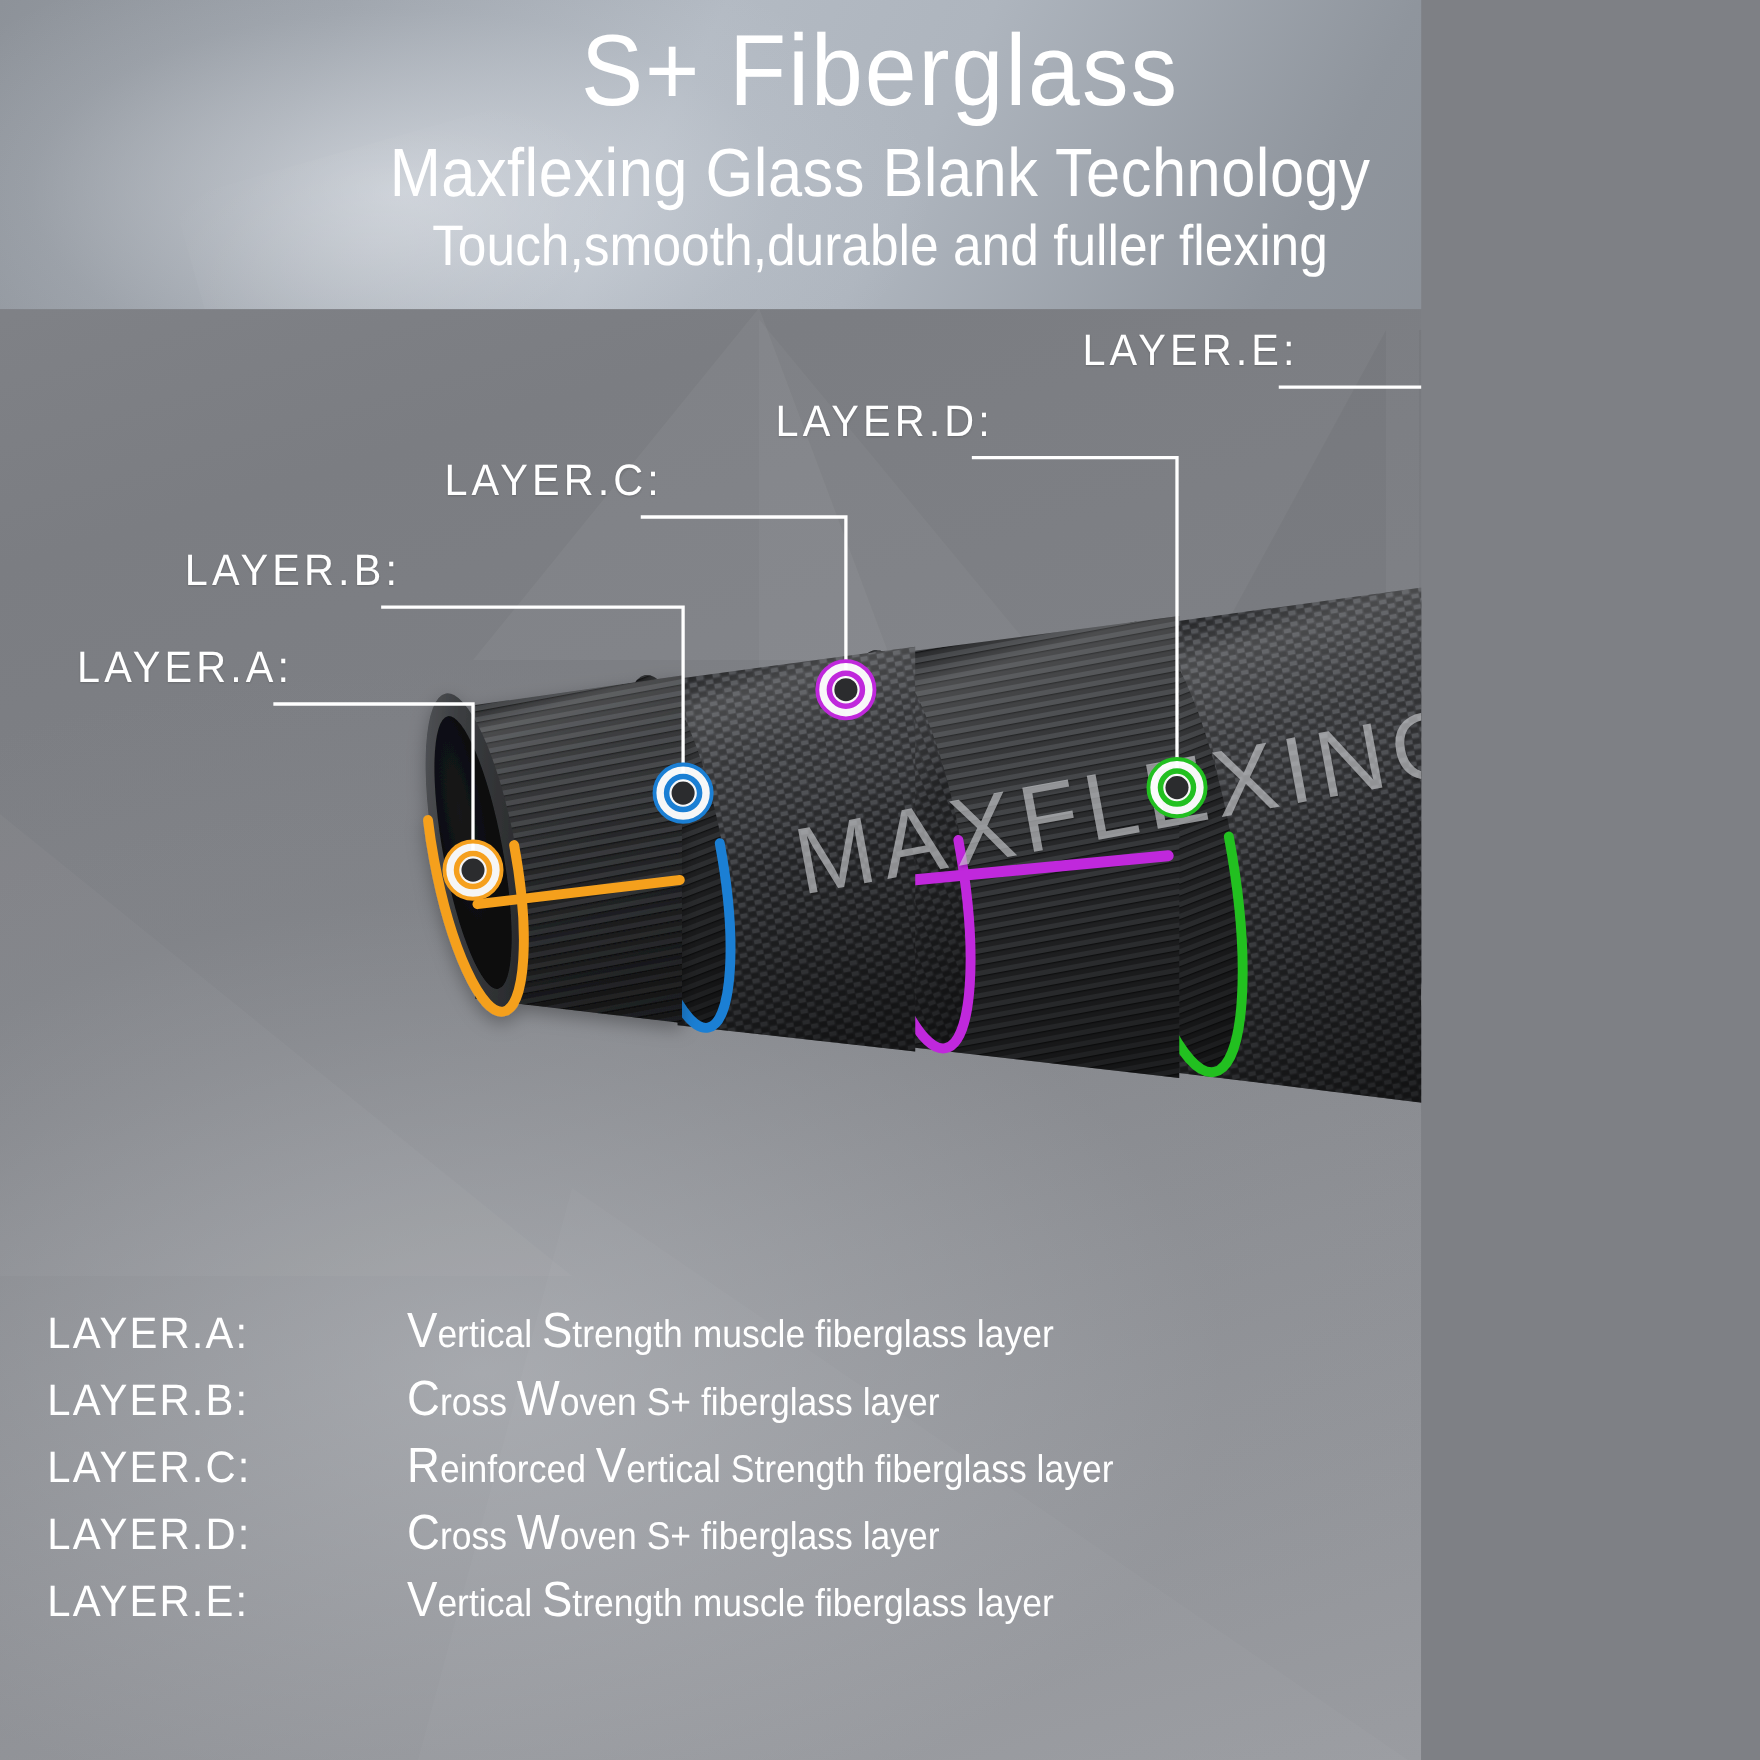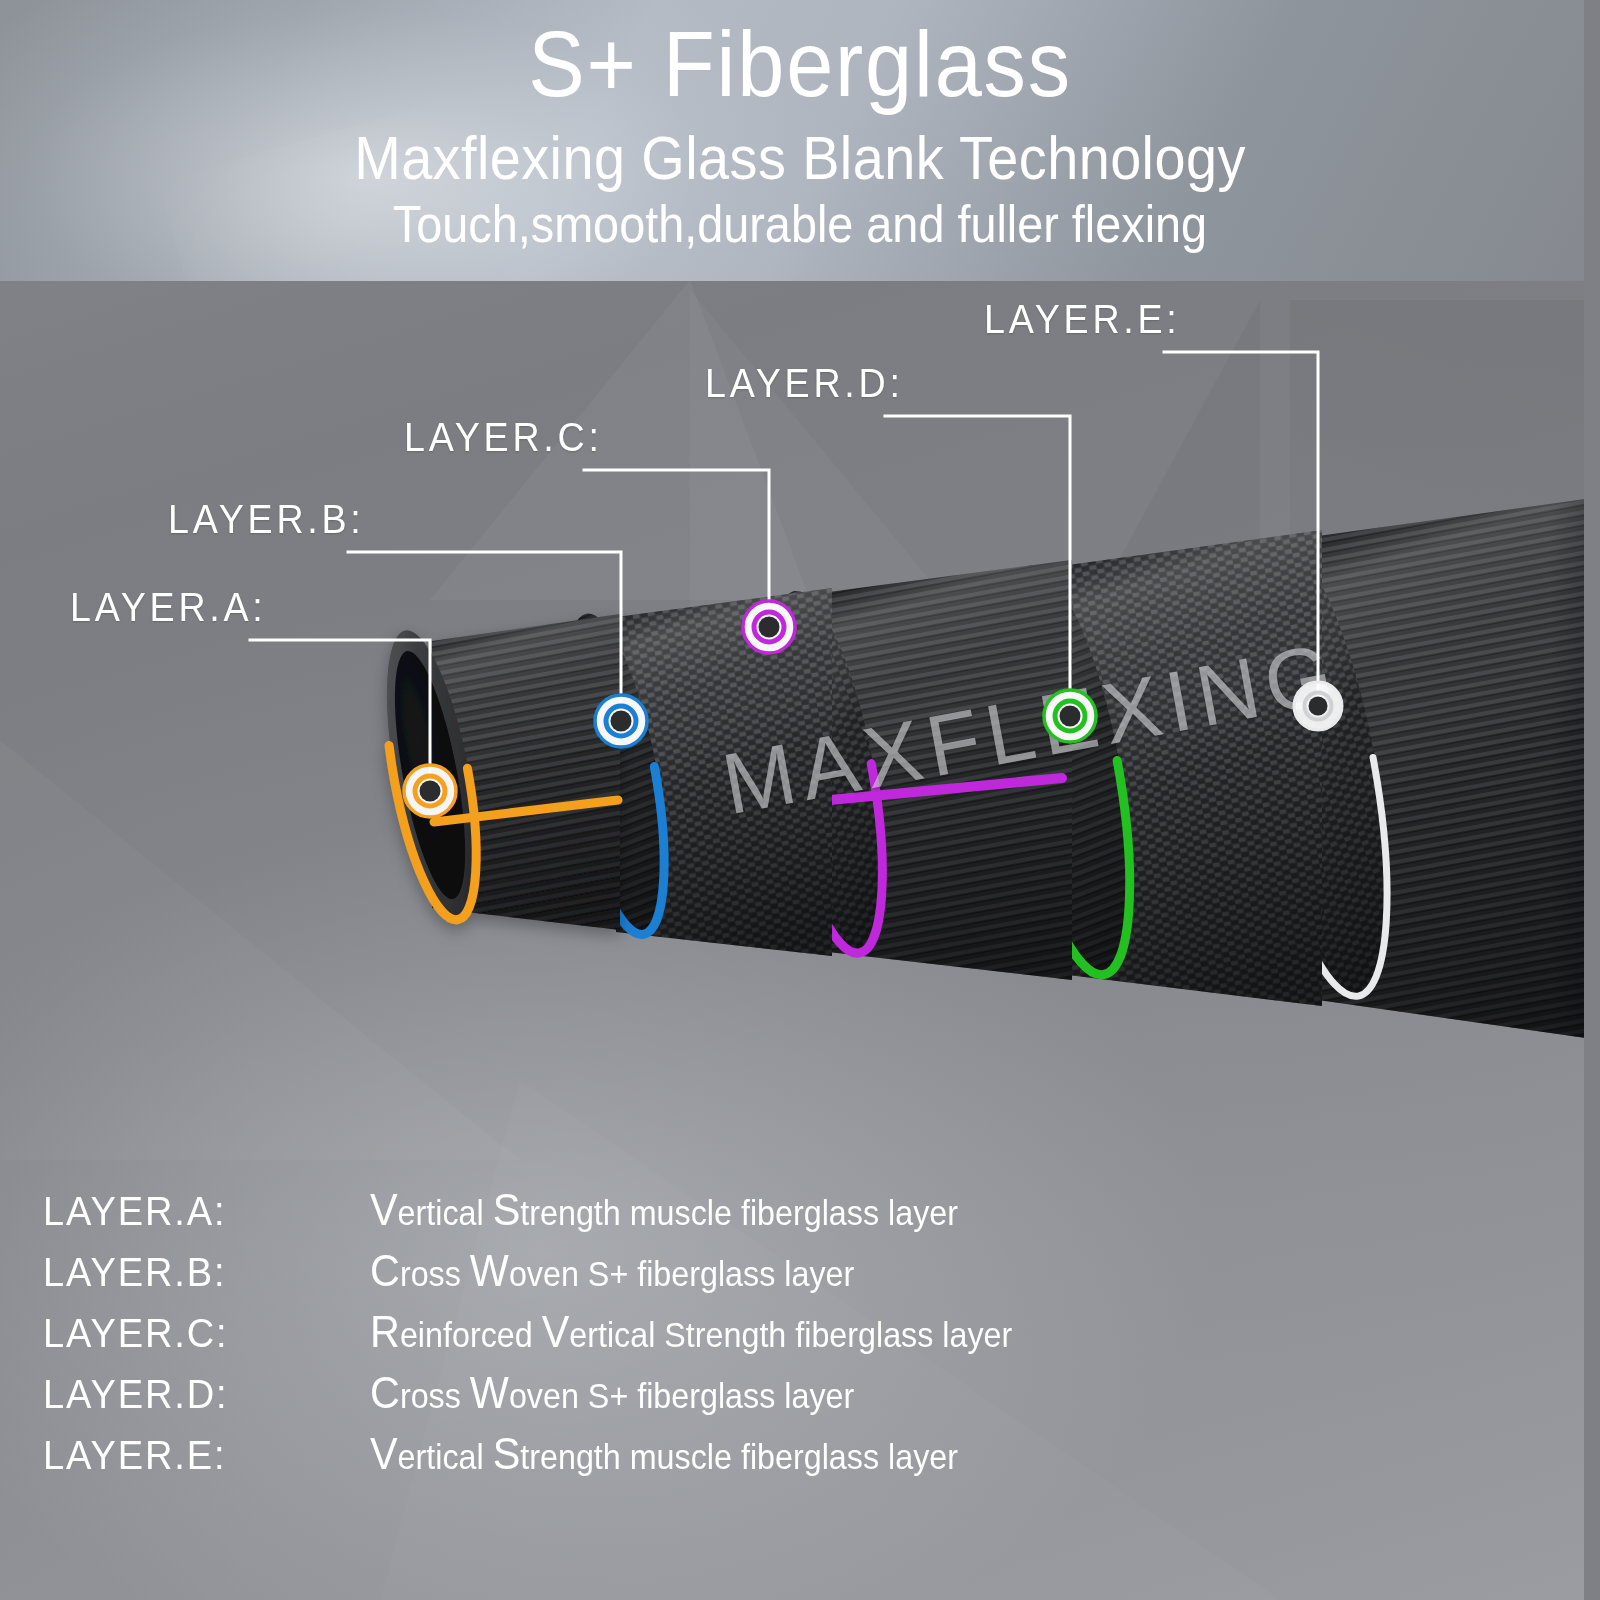--- a/index.html
+++ b/index.html
@@ -7,21 +7,21 @@
   html, body { width:1600px; height:1600px; overflow:hidden; }
   body {
     font-family:"Liberation Sans", sans-serif;
     background:#7e8085;
     position:relative;
   }
 
   
   #stage {
     position:absolute; inset:0;
-    width:1584px; height:1600px;
+    width:1292px; height:1600px;
     overflow:hidden;
   }
 
   
   .bg-base {
     position:absolute; inset:0;
     background:
       radial-gradient(ellipse 1400px 900px at 34% 78%, rgba(190,193,198,0.55) 0%, rgba(150,153,158,0.15) 48%, rgba(0,0,0,0) 72%),
       linear-gradient(163deg,#84868b 0%, #7b7d82 26%, #7f8186 52%, #8d8f94 74%, #9a9ca1 100%);
   }

